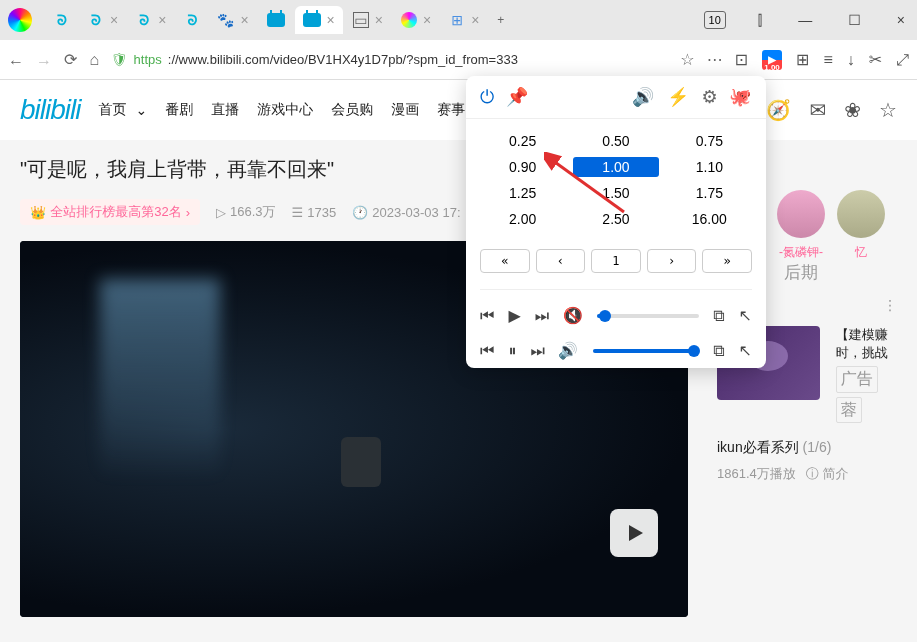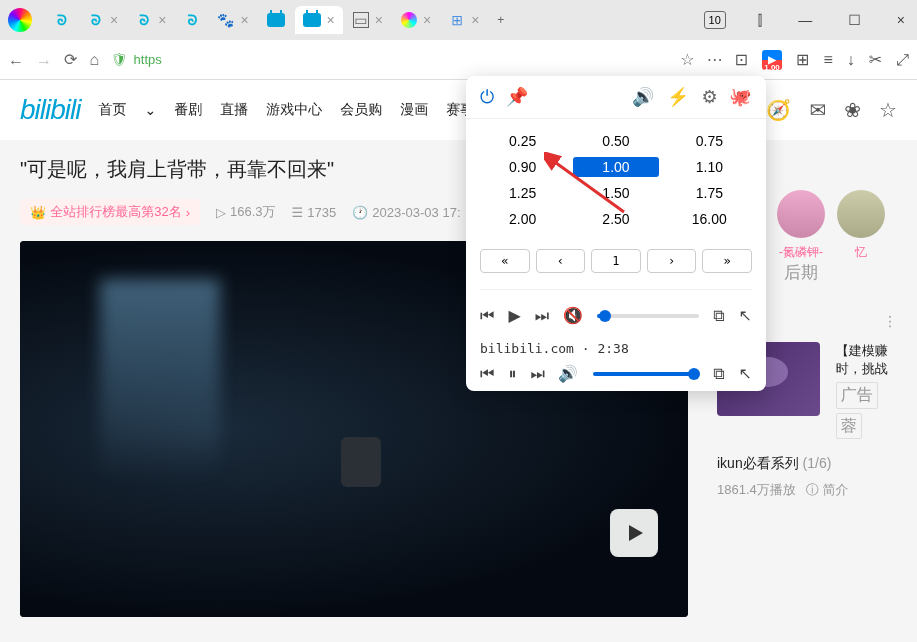--- a/index.html
+++ b/index.html
@@ -30,42 +30,42 @@
     .url-rest { color: #333; }
     .addr-icons { display: flex; align-items: center; gap: 14px; font-size: 16px; color: #555; }
     .ext-icon { width: 20px; height: 20px; border-radius: 3px; display: inline-flex; align-items: center; justify-content: center; font-size: 10px; }
     .ext-speed { background: linear-gradient(#0080ff 50%, #ff4040 50%); color: #fff; font-weight: bold; position: relative; }
     .ext-speed span { position: absolute; bottom: -2px; font-size: 8px; }
     
     
     .bili-header { height: 60px; background: #fff; display: flex; align-items: center; padding: 0 20px; gap: 18px; position: relative; }
     .bili-logo { font-size: 28px; font-weight: normal; color: #00a1d6; font-style: italic; letter-spacing: -1px; }
     .bili-nav { display: flex; gap: 18px; font-size: 14px; color: #222; }
-    .bili-nav a { cursor: pointer; display: flex; align-items: center; gap: 18px; }
+    .bili-nav a { cursor: pointer; display: flex; align-items: center; gap: 9px; }
     .search-box { background: #f4f4f4; border-radius: 6px; padding: 6px 10px; font-size: 13px; color: #999; }
     .header-icons { margin-left: auto; display: flex; gap: 18px; font-size: 20px; color: #555; }
     
     
     .main { display: flex; padding: 0 20px; gap: 20px; }
     .left-col { flex: 1; min-width: 0; }
     .video-title { font-size: 20px; font-weight: 500; color: #222; margin: 16px 0; }
     .video-meta { display: flex; align-items: center; gap: 16px; font-size: 13px; color: #999; margin-bottom: 16px; }
     .rank-badge { background: #fff1f0; color: #ff6699; padding: 4px 10px; border-radius: 4px; display: flex; align-items: center; gap: 4px; }
     .meta-item { display: flex; align-items: center; gap: 4px; }
     .video-player { width: 668px; height: 376px; background: #0a1420; position: relative; border-radius: 4px; overflow: hidden; }
     .video-scene { position: absolute; inset: 0; background: radial-gradient(ellipse at 30% 50%, #1a2a3a 0%, #050a12 70%); }
     .figure { position: absolute; left: 48%; top: 52%; width: 40px; height: 50px; background: #2a3035; border-radius: 6px; }
     .light-beam { position: absolute; left: 12%; top: 10%; width: 120px; height: 200px; background: linear-gradient(180deg, rgba(120,180,220,0.5), transparent); filter: blur(8px); }
     .play-float { position: absolute; right: 30px; bottom: 60px; width: 48px; height: 48px; background: rgba(255,255,255,0.9); border-radius: 8px; display: flex; align-items: center; justify-content: center; }
     .play-float::before { content: ""; border-left: 14px solid #333; border-top: 8px solid transparent; border-bottom: 8px solid transparent; margin-left: 3px; }
     
     
     .right-col { width: 180px; padding-top: 16px; }
     .creator-row { display: flex; align-items: center; gap: 8px; font-size: 14px; color: #222; margin-bottom: 16px; }
-    .avatars { display: flex; gap: 12px; margin-bottom: 28px; }
+    .avatars { display: flex; gap: 12px; margin-bottom: 12px; }
     .avatar-item { text-align: center; }
     .avatar-circle { width: 48px; height: 48px; border-radius: 50%; background: #ddd; margin: 0 auto 6px; }
     .avatar-name { font-size: 12px; color: #ff6699; }
     .avatar-role { font-size: 17px; color: #999; }
     .list-header { display: flex; align-items: center; gap: 8px; font-size: 14px; color: #222; margin-bottom: 12px; }
     .more-dots { margin-left: auto; color: #999; }
     .rec-card { display: flex; gap: 16px; margin-bottom: 16px; }
     .rec-thumb { width: 120px; height: 74px; background: linear-gradient(135deg, #4a2a6a, #6a4a8a); border-radius: 4px; position: relative; }
     .rec-mask { position: absolute; left: 30%; top: 20%; width: 40px; height: 30px; background: #8a6aaa; border-radius: 50%; }
     .rec-info { font-size: 13px; color: #222; line-height: 1.4; }
@@ -151,20 +151,21 @@
 </div>
 
 <div class="addr-bar">
   <span class="nav-btn">←</span>
   <span class="nav-btn" style="opacity:.4">→</span>
   <span class="nav-btn">⟳</span>
   <span class="nav-btn">⌂</span>
   <div class="url-box">
     <span class="lock">🛡</span>
     <span class="url-proto">https</span>
+      <span class="url-rest">://www.bilibili.com/video/BV1HX4y1D7pb/?spm_id_from=333</span>
   </div>
   <span class="nav-btn">☆</span>
   <span class="nav-btn">⋯</span>
   <div class="addr-icons">
     <span>⊡</span>
     <span class="ext-icon ext-speed">▶<span>1.00</span></span>
     <span>⊞</span>
     <span>≡</span>
     <span>↓</span>
     <span>✂</span>
@@ -315,21 +316,20 @@
       <div class="vol-slider">
             <div class="vol-fill" style="width:8%">
               <div class="vol-thumb"></div>
             </div>
           </div>
       <span class="mc-btn">⧉</span>
       <span class="mc-btn">↖</span>
     </div>
       </div>
       <div class="media-entry">
-    <div class="media-title">bilibili.com · 2:38</div>
     <div class="media-controls">
       <span class="mc-btn">⏮</span>
       <span class="mc-btn">⏸</span>
       <span class="mc-btn">⏭</span>
       <span class="mc-btn">🔊</span>
       <div class="vol-slider">
             <div class="vol-fill" style="width:95%">
               <div class="vol-thumb"></div>
             </div>
           </div>

